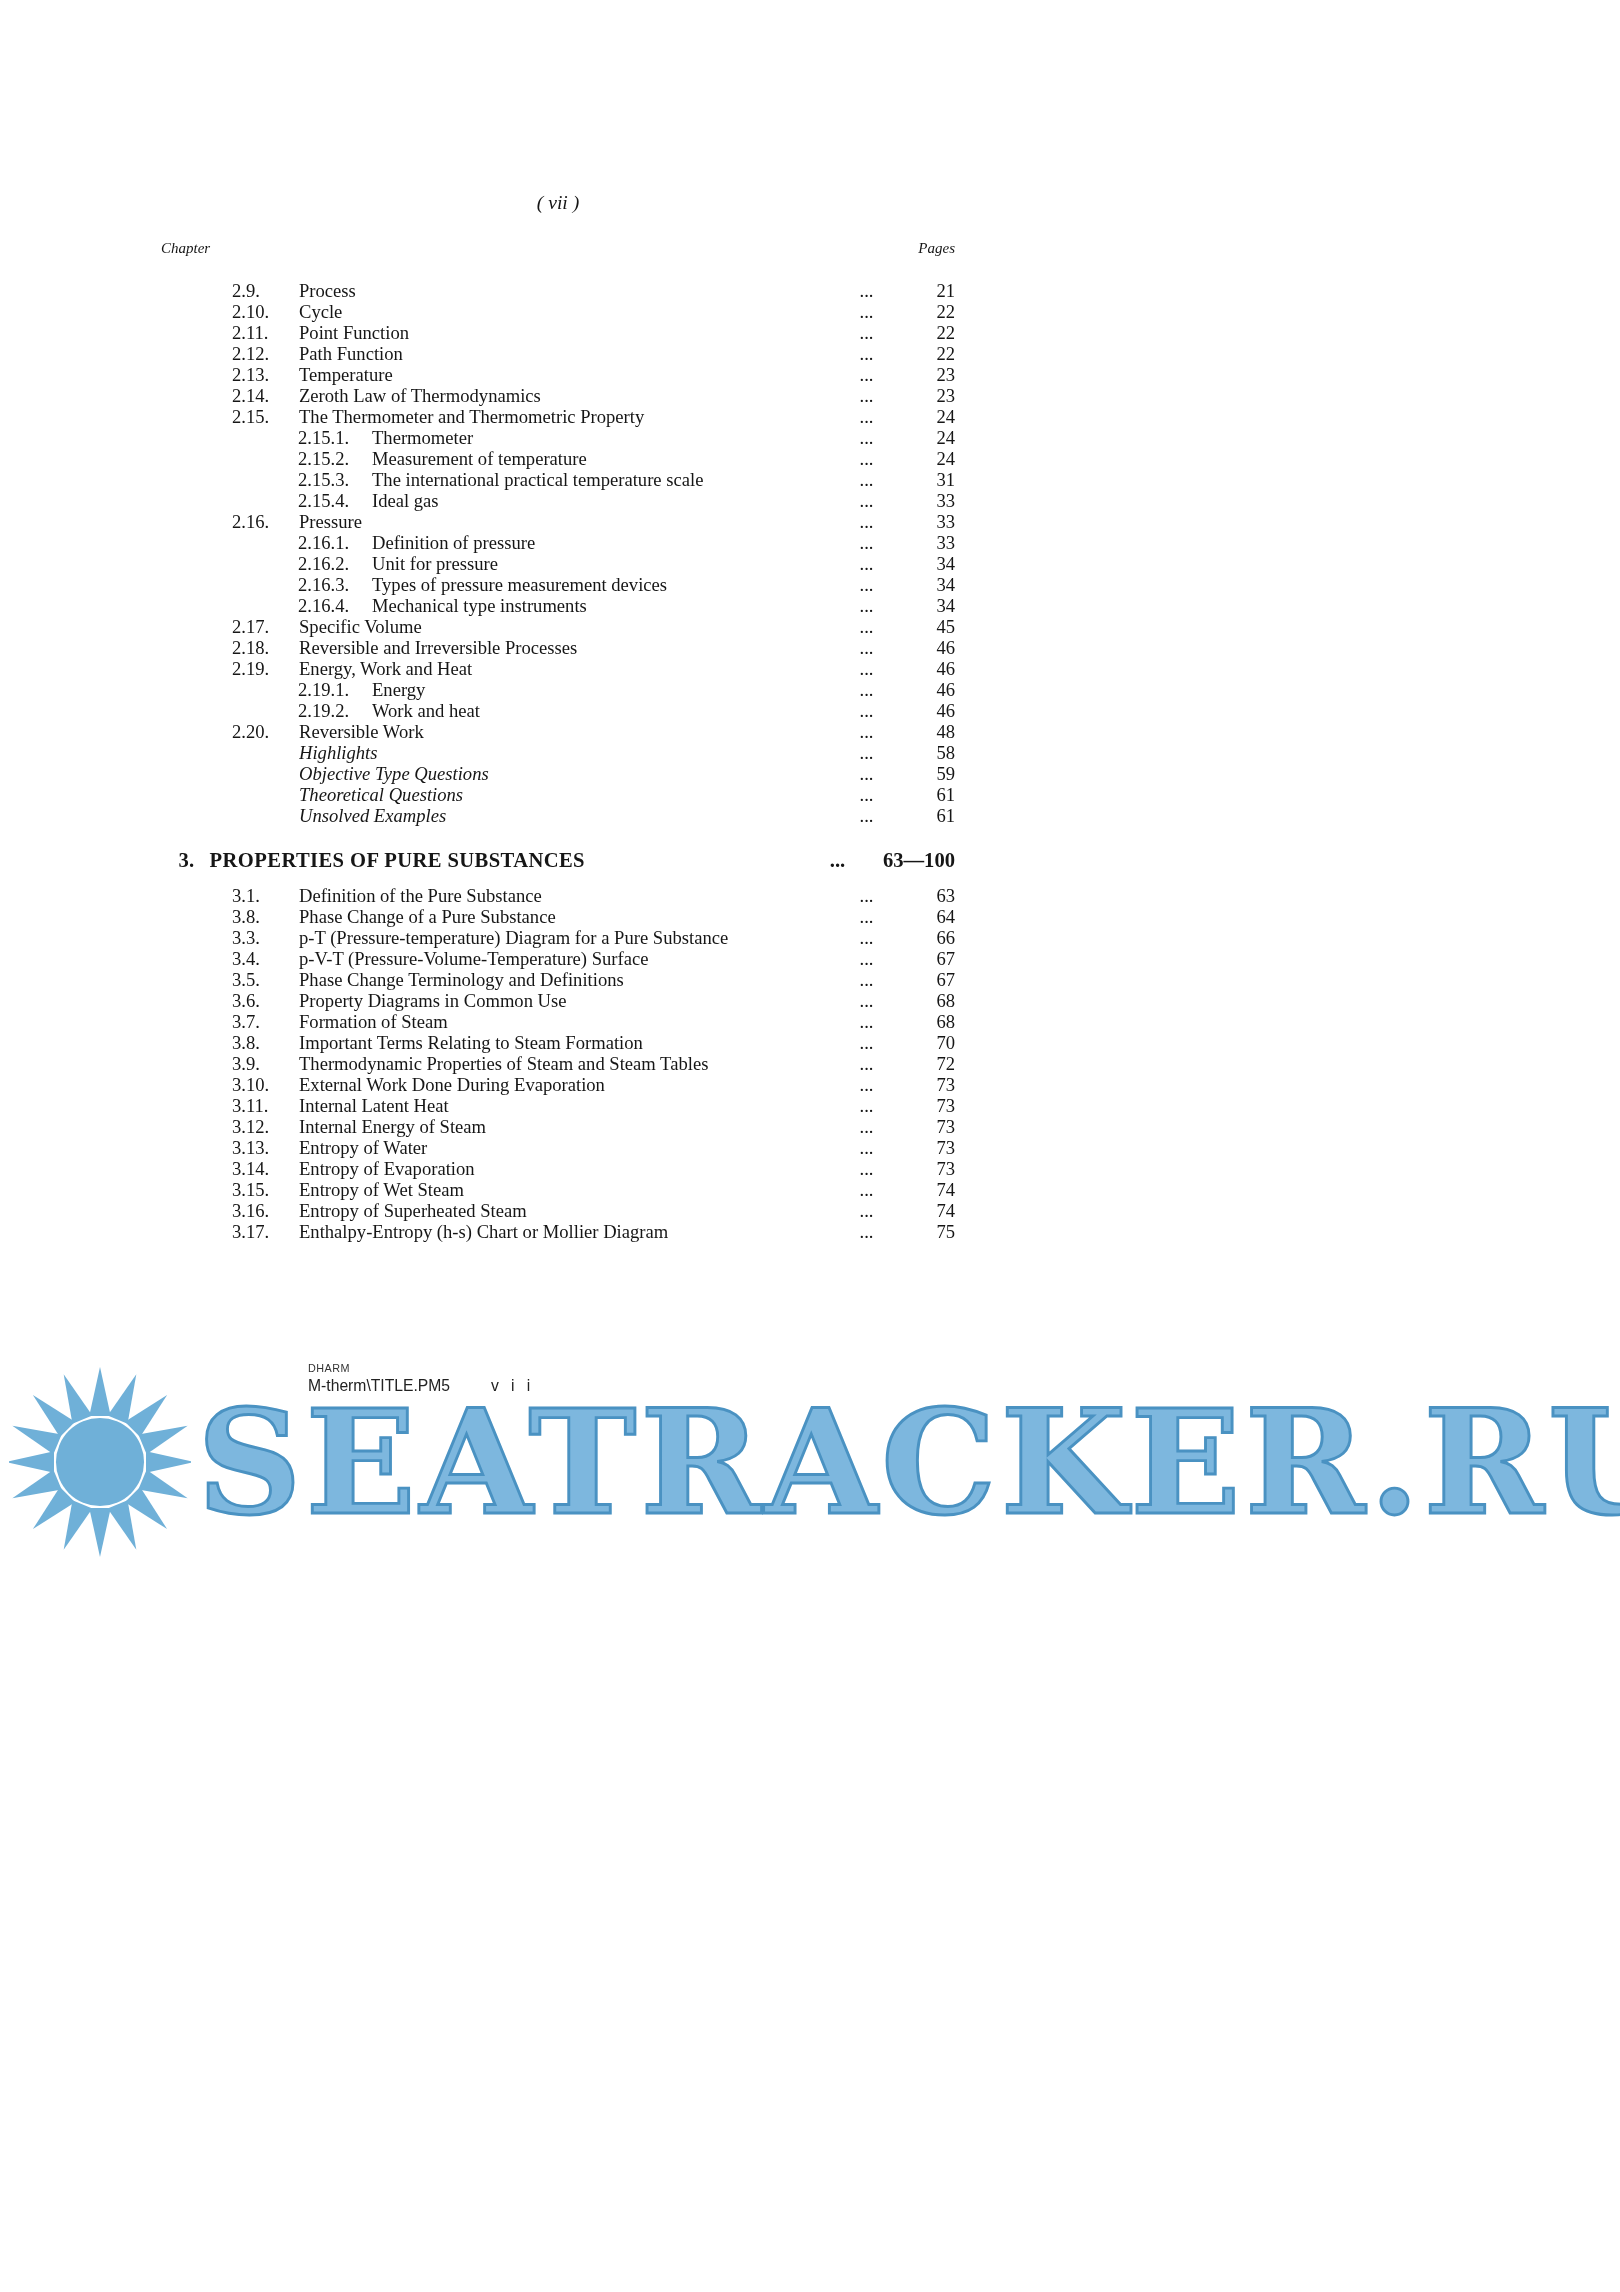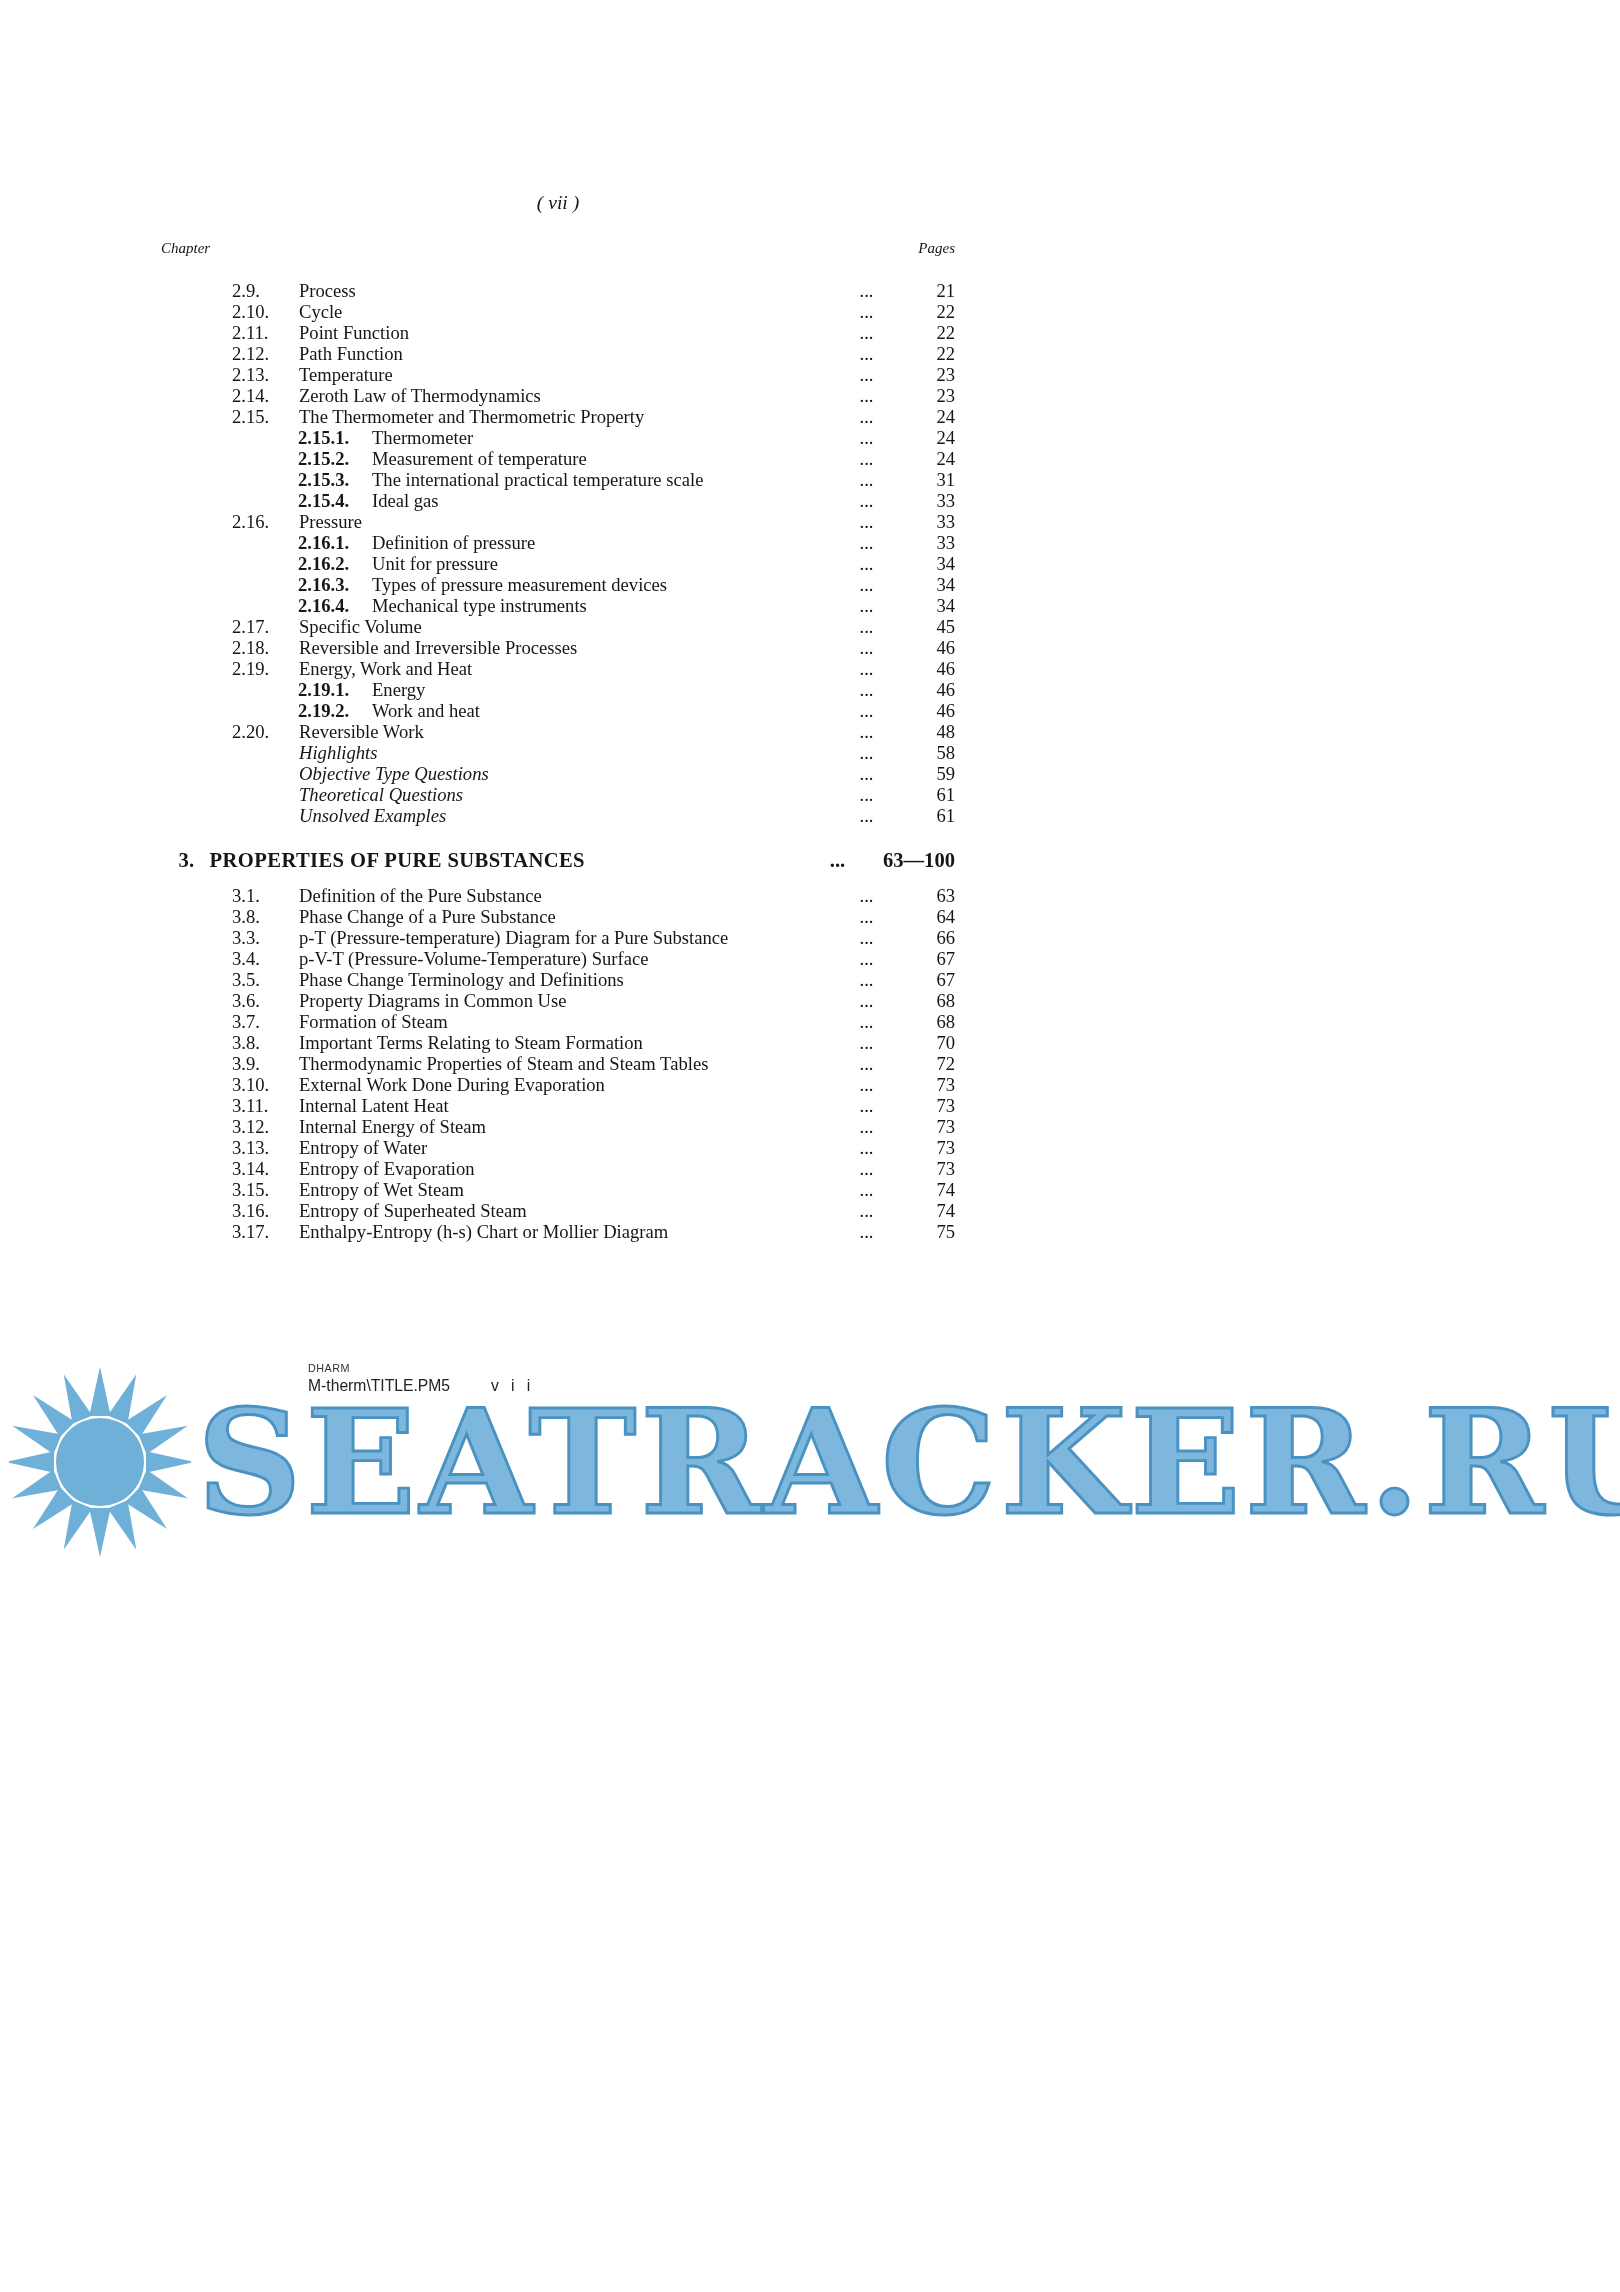--- a/index.html
+++ b/index.html
@@ -25,21 +25,21 @@
     font-style:italic; font-size:15px;
     margin-top:25.5px;
   }
   .toc { margin-top:23.5px; }
   .toc-row {
     display:flex;
     font-size:18.6px;
     line-height:21px;
   }
   .toc-row .num { flex:0 0 67px; margin-left:71px; }
-  .toc-row.level2 .num { flex:0 0 74px; margin-left:137px;font-weight:bold; }
+  .toc-row.level2 .num { flex:0 0 74px; margin-left:137px; }
   .toc-row .title { flex:1 1 auto; white-space:nowrap; overflow:hidden; }
   .toc-row .dots { flex:0 0 39px; text-align:center; }
   .toc-row .page { flex:0 0 69px; text-align:right; }
   .toc-row.italic .title { font-style:italic; }
   .chapter-row {
     display:flex;
     font-weight:bold;
     font-size:20.6px;
     line-height:25.5px;
     margin-top:21.6px;

